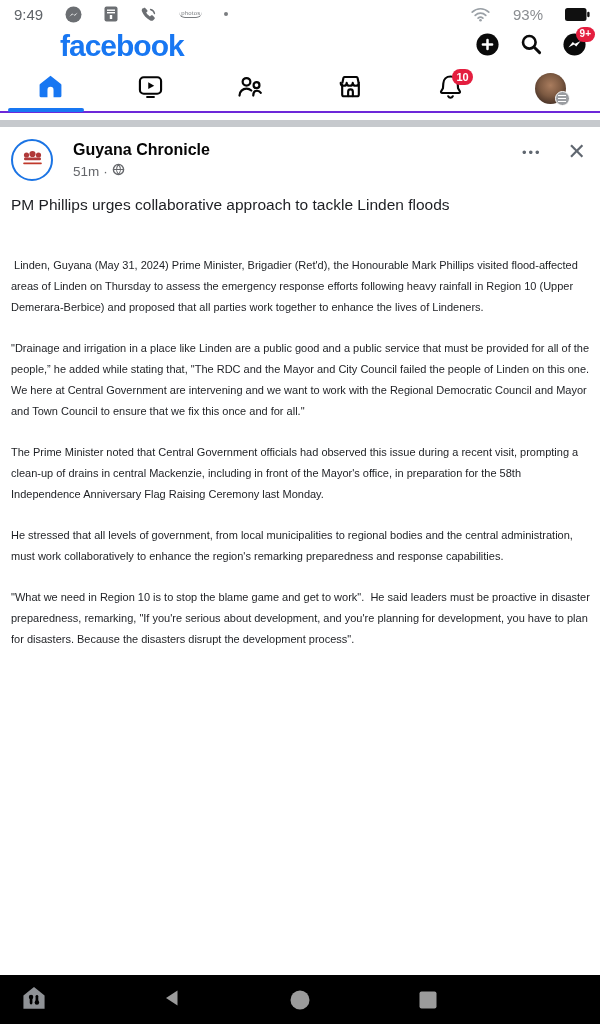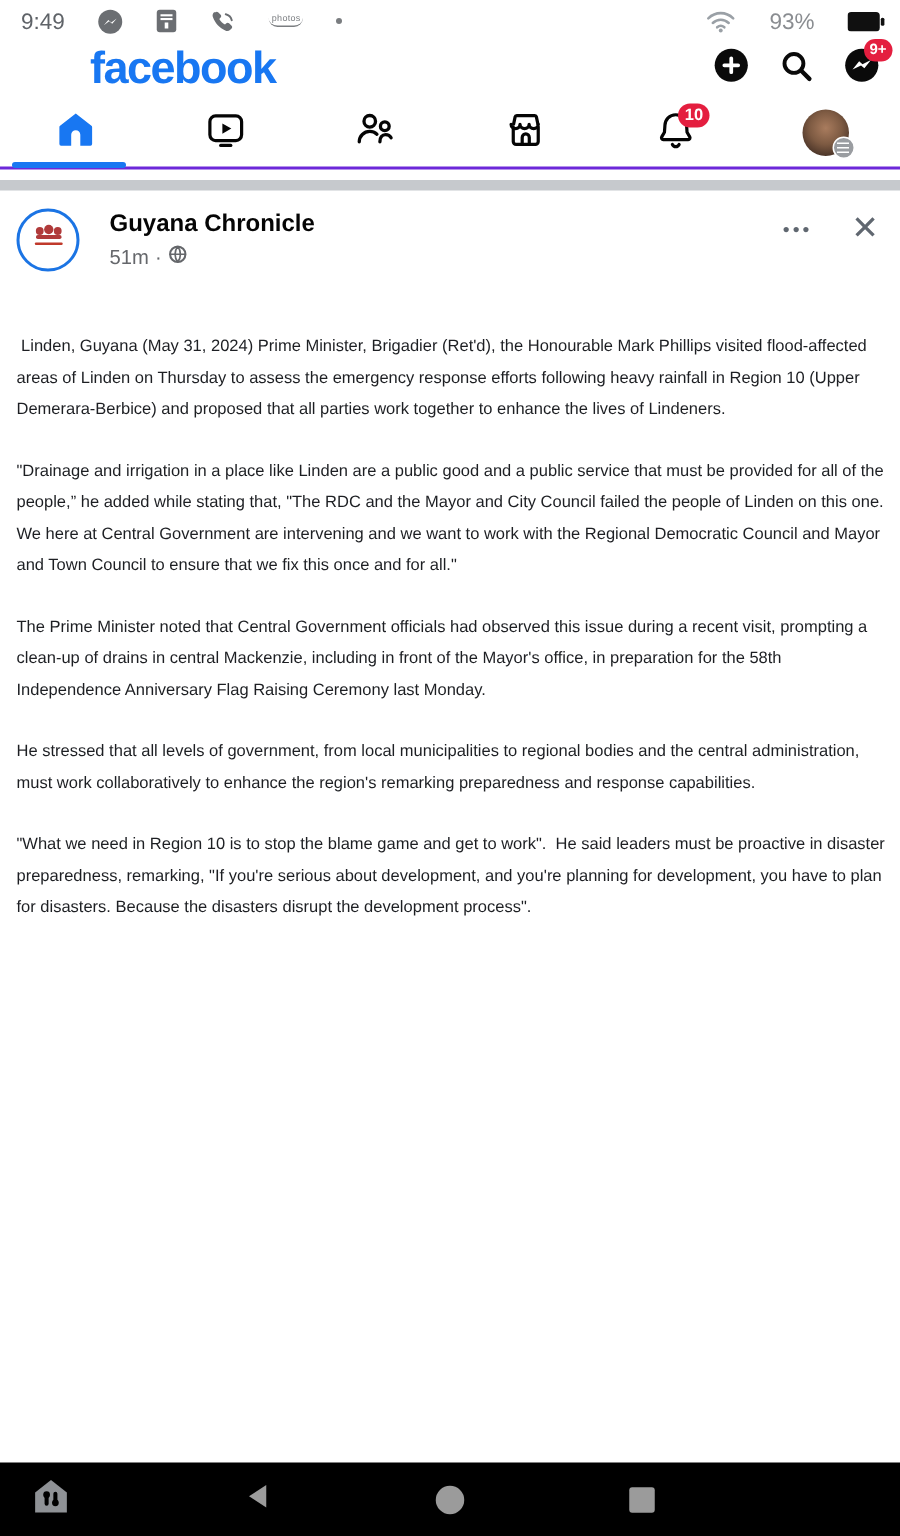--- a/index.html
+++ b/index.html
@@ -229,20 +229,21 @@
             </svg>
         </span>
       </div>
     </div>
     <div class="post-head-actions">
       <span class="dots-btn">•••</span>
       <span class="close-btn">✕</span>
     </div>
   </header>
 
+  <div class="post-title">PM Phillips urges collaborative approach to tackle Linden floods</div>
 
   <div class="post-body">
     <p> Linden, Guyana (May 31, 2024) Prime Minister, Brigadier (Ret'd), the Honourable Mark Phillips visited flood-affected areas of Linden on Thursday to assess the emergency response efforts following heavy rainfall in Region 10 (Upper Demerara-Berbice) and proposed that all parties work together to enhance the lives of Lindeners.</p>
     <p>"Drainage and irrigation in a place like Linden are a public good and a public service that must be provided for all of the people,” he added while stating that, "The RDC and the Mayor and City Council failed the people of Linden on this one. We here at Central Government are intervening and we want to work with the Regional Democratic Council and Mayor and Town Council to ensure that we fix this once and for all."</p>
     <p>The Prime Minister noted that Central Government officials had observed this issue during a recent visit, prompting a clean-up of drains in central Mackenzie, including in front of the Mayor's office, in preparation for the 58th Independence Anniversary Flag Raising Ceremony last Monday.</p>
     <p>He stressed that all levels of government, from local municipalities to regional bodies and the central administration, must work collaboratively to enhance the region's remarking preparedness and response capabilities.</p>
     <p>"What we need in Region 10 is to stop the blame game and get to work".  He said leaders must be proactive in disaster preparedness, remarking, "If you're serious about development, and you're planning for development, you have to plan for disasters. Because the disasters disrupt the development process".</p>
   </div>
 </article>
 

